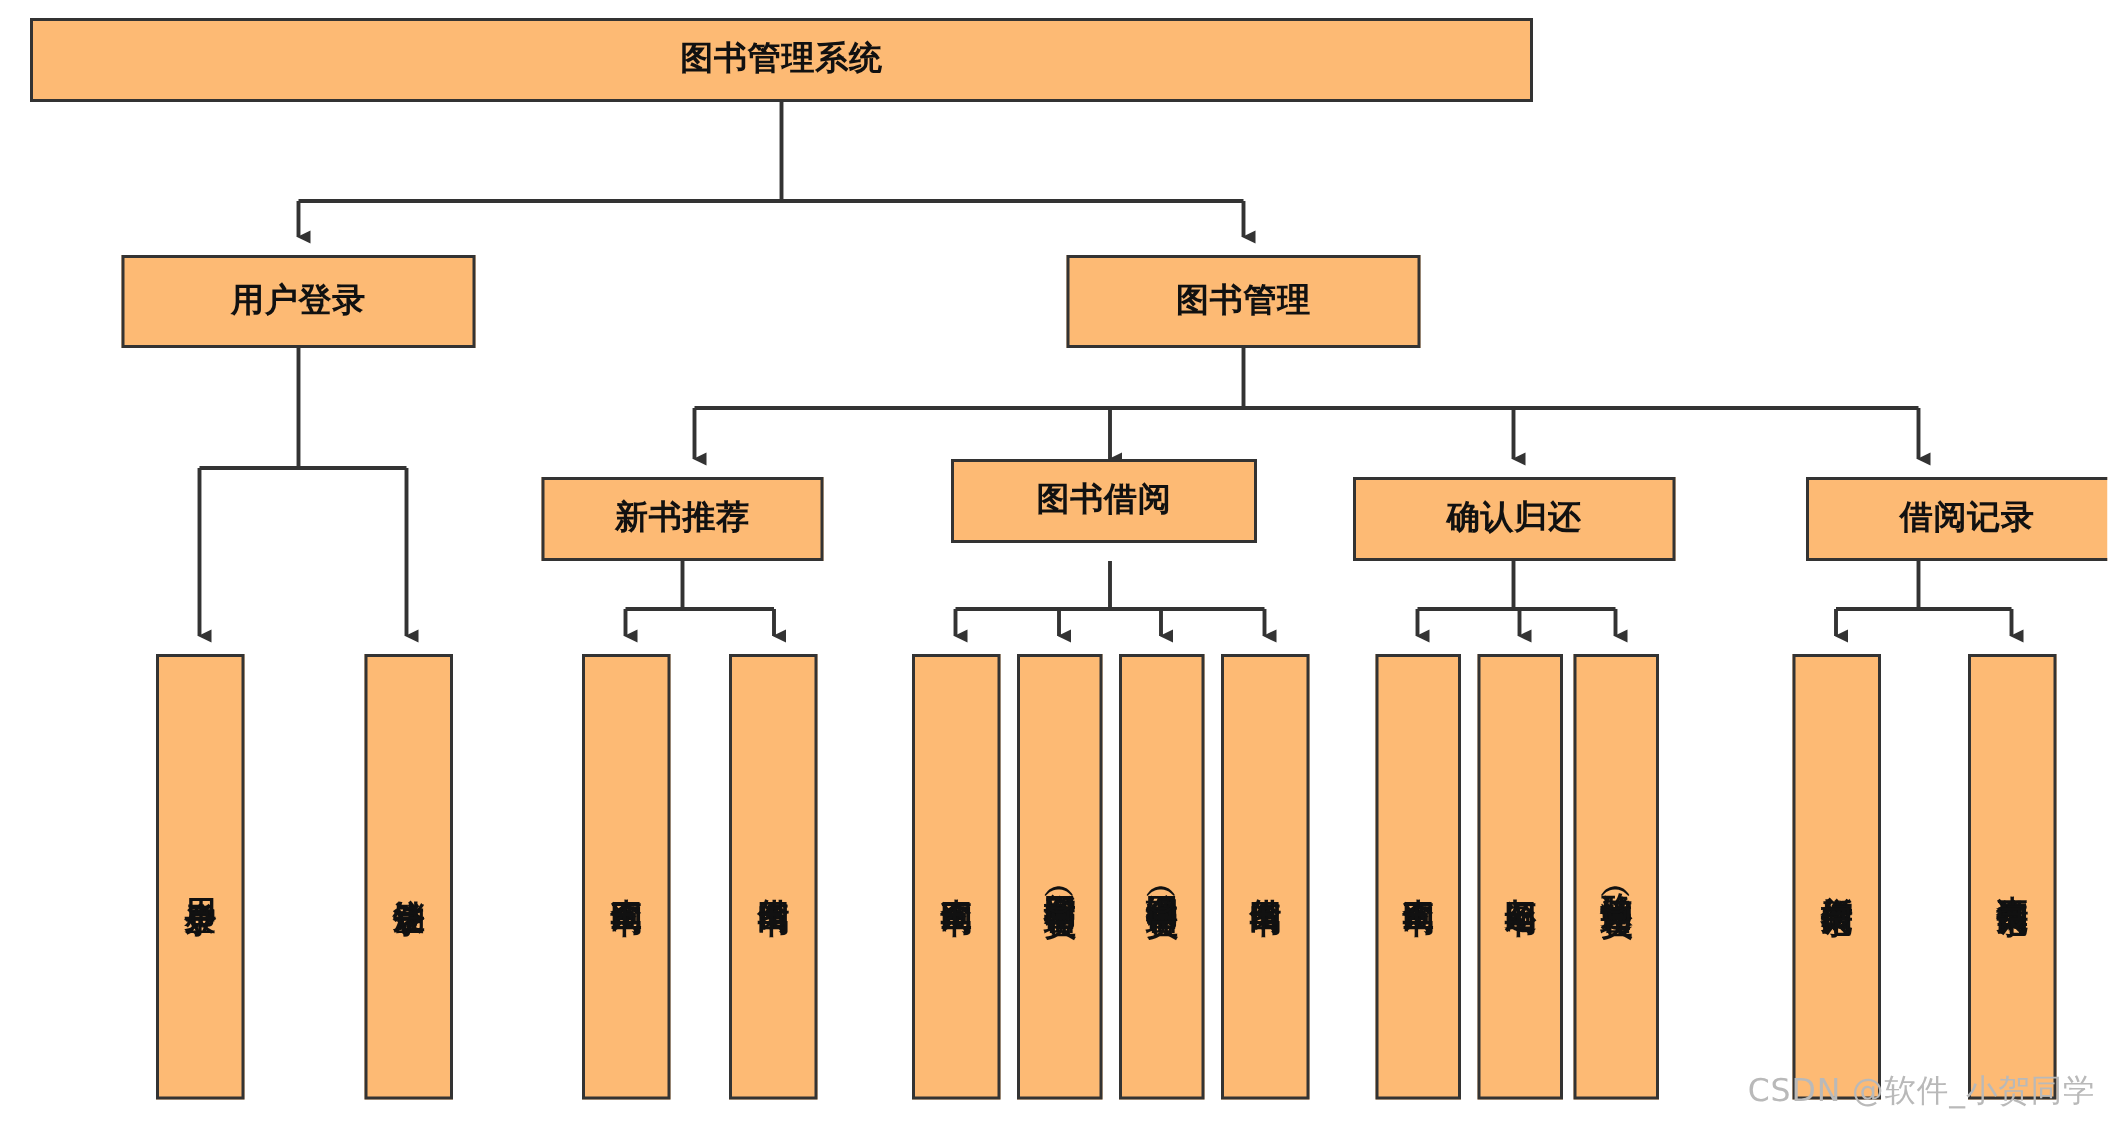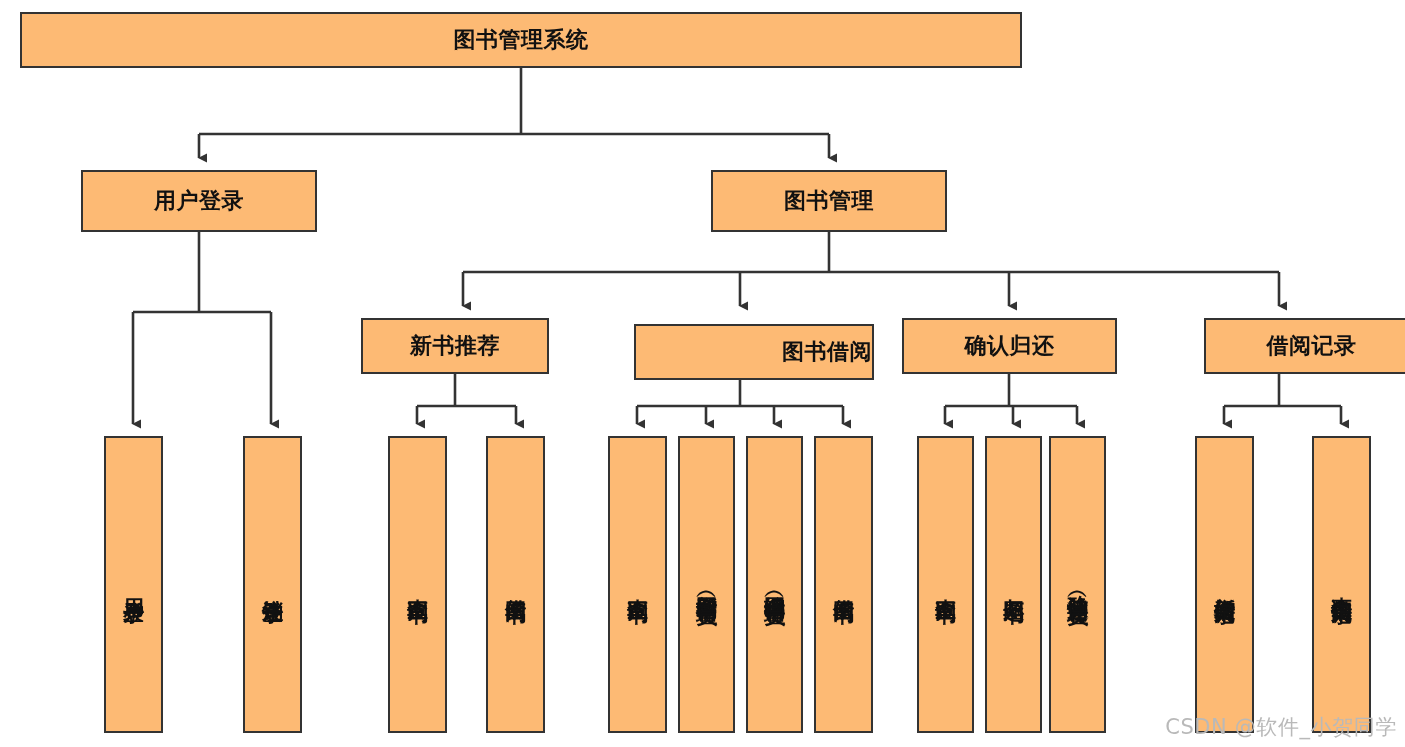--- a/index.html
+++ b/index.html
@@ -137,21 +137,21 @@
   </div>
 
   <div class="node-box" style="left:711px; top:170px; width:236px; height:62px;">
     <span class="node-label-h">图书管理</span>
   </div>
 
   <div class="node-box" style="left:361px; top:318px; width:188px; height:56px;">
     <span class="node-label-h">新书推荐</span>
   </div>
 
-  <div class="node-box" style="left:634px; top:324px; width:240px; height:56px;justify-content:flex-end;">
+  <div class="node-box" style="left:634px; top:306px; width:204px; height:56px;">
     <span class="node-label-h">图书借阅</span>
   </div>
 
   <div class="node-box" style="left:902px; top:318px; width:215px; height:56px;">
     <span class="node-label-h">确认归还</span>
   </div>
 
   <div class="node-box" style="left:1172px; top:318px; width:215px; height:56px;margin-left:32px;">
     <span class="node-label-h">借阅记录</span>
   </div>

